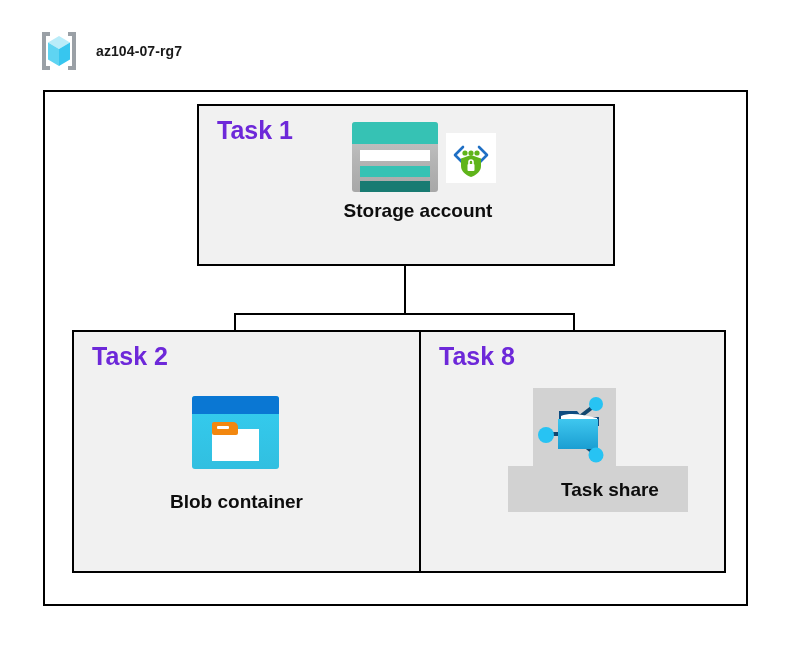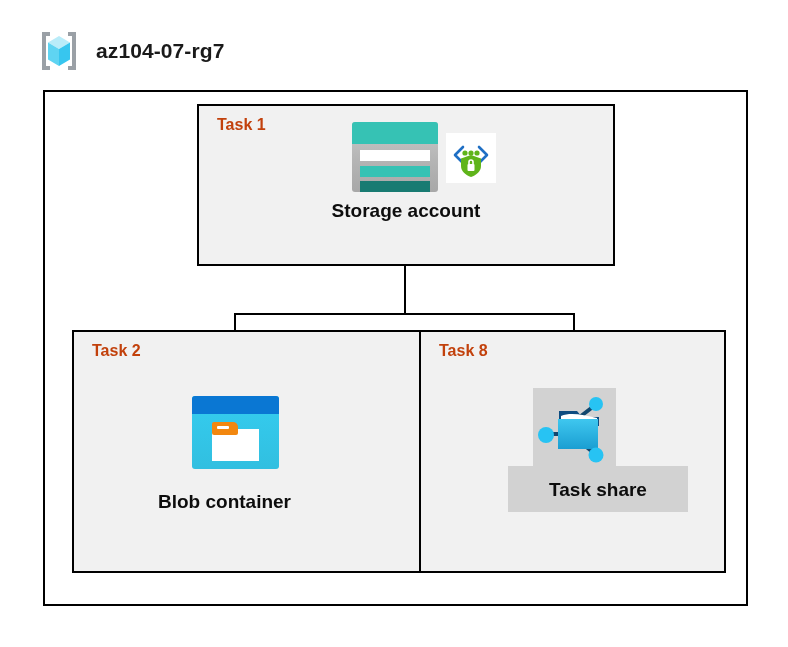--- a/index.html
+++ b/index.html
@@ -34,21 +34,21 @@
     align-items: center;
     gap: 14px;
   }
   .rg-icon {
     width: 46px;
     height: 46px;
     position: relative;
     flex: 0 0 auto;
   }
   .rg-title {
-    font-size: 21px;
+    font-size: 14px;
     font-weight: bold;
     color: #1a1a1a;
     letter-spacing: .1px;
     white-space: nowrap;
   }
 
   
   .rg-box {
     position: absolute;
     left: 43px;
@@ -68,33 +68,34 @@
     box-sizing: border-box;
   }
   #task1-box { left: 197px; top: 104px;  width: 418px; height: 162px; }
   #task2-box { left: 72px;  top: 330px;  width: 357px; height: 243px; }
   #task3-box { left: 419px; top: 330px;  width: 307px; height: 243px; }
 
   .task-label {
     position: absolute;
     left: 18px;
     top: 10px;
-    font-size: 16px;
+    font-size: 25px;
     font-weight: bold;
-    color: #c2410c;
+    color: #6d28d9;
     white-space: nowrap;
   }
 
   .node-label {
     position: absolute;
     font-size: 19px;
     font-weight: bold;
     color: #0d0d0d;
     white-space: nowrap;
     text-align: center;
+    padding-left: 12px;
   }
 
   
   .conn {
     position: absolute;
     background: #000000;
   }
   .conn-v { width: 2px; }
   .conn-h { height: 2px; }
 

